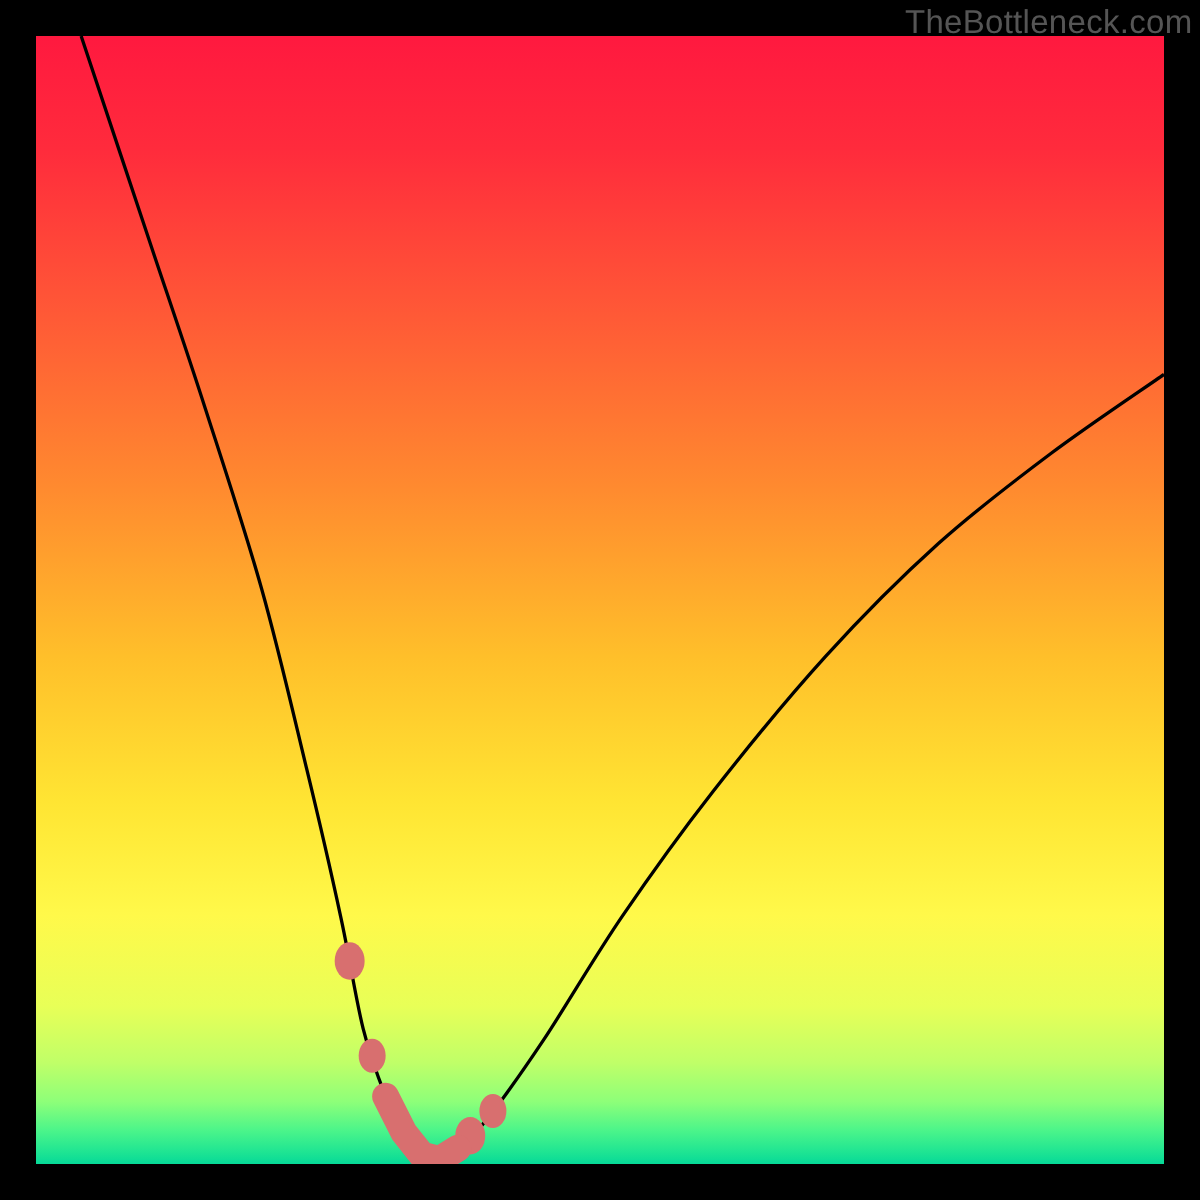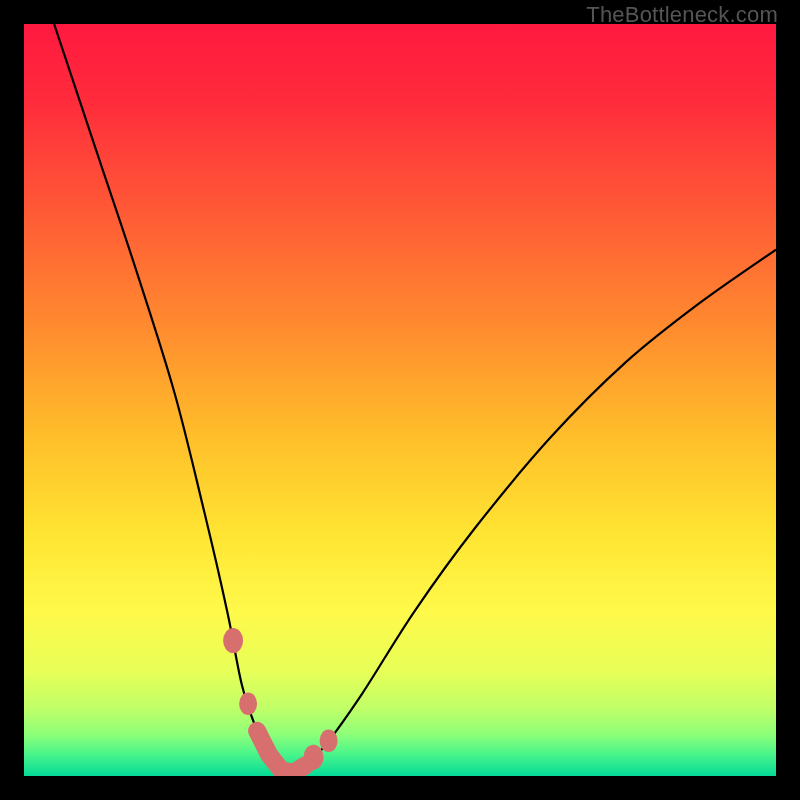--- a/index.html
+++ b/index.html
@@ -19,21 +19,21 @@
     height: 752px;
     overflow: hidden;
   }
   .gradient {
     position: absolute;
     left: 0; top: 0; right: 0; bottom: 0;
   }
   .watermark {
     position: absolute;
     top: 2px;
-    right: 22px;
+    right: 5px;
     color: #555;
     font-size: 22px;
     letter-spacing: 0.2px;
     font-weight: 500;
     z-index: 10;
   }
   svg.curve {
     position: absolute;
     left: 0; top: 0;
     width: 752px;

